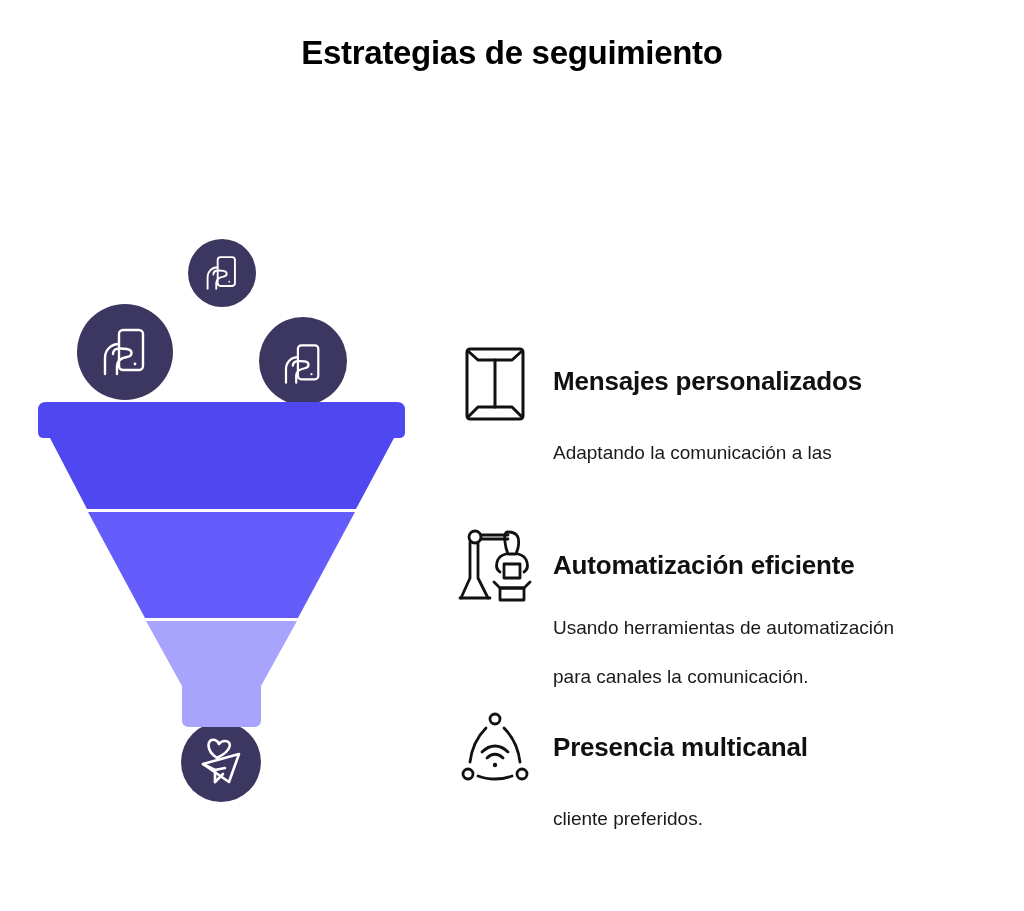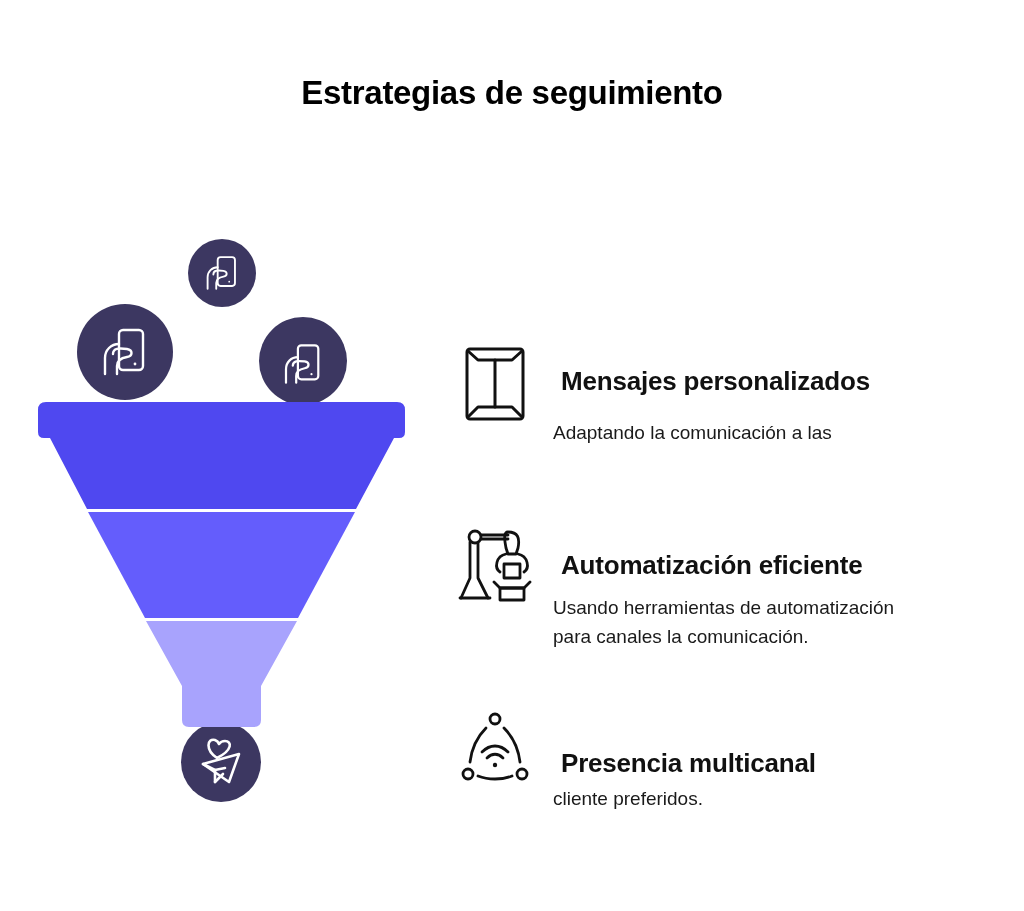--- a/index.html
+++ b/index.html
@@ -1,34 +1,34 @@
 <!DOCTYPE html>
 <html><head>
   <meta charset="utf-8">
   <style>
     html, body { margin: 0; padding: 0; background: #ffffff; }
     body { width: 1024px; height: 911px; position: relative; overflow: hidden; font-family: "Liberation Sans", sans-serif; color: #111111; }
     .title {
       position: absolute; left: 0; top: 30px; width: 1024px; text-align: center;
       font-family: "Liberation Sans", sans-serif; font-weight: bold; font-size: 33px; line-height: 46px;
-      color: #000000; letter-spacing: -0.3px; margin-top: 40px;
+      color: #000000; letter-spacing: -0.3px;
     }
     .title span { display: block; }
     svg.funnel { position: absolute; left: 0; top: 0; }
     .item { position: absolute; left: 458px; width: 540px; }
     .item .icon { position: absolute; left: 0; top: 0; width: 76px; height: 76px; }
     .item .heading {
       position: absolute; left: 95px; font-weight: bold; font-size: 26px; color: #111111;
-      font-family: "Liberation Sans", sans-serif; white-space: nowrap; letter-spacing: -0.2px; margin-left: 8px;
+      font-family: "Liberation Sans", sans-serif; white-space: nowrap; letter-spacing: -0.2px;
     }
     .item .desc {
       position: absolute; left: 95px; font-size: 19px; line-height: 29px; color: #1a1a1a;
       font-family: "Liberation Sans", sans-serif; width: 440px;
     }
-    .item .desc span { display: block; white-space: nowrap; }
+    .item .desc span { display: block; white-space: nowrap; margin-top: 20px; }
   </style>
 </head>
 <body>
 
 <div class="title">
   <span>Estrategias de seguimiento</span>
 </div>
 
 <svg class="funnel" width="460" height="911" viewBox="0 0 460 911" xmlns="http://www.w3.org/2000/svg">
 
@@ -124,17 +124,17 @@
       <circle cx="10" cy="64" r="5"></circle>
       <circle cx="64" cy="64" r="5"></circle>
       <path d="M 28 18 C 20 26 14 36 12 52"></path>
       <path d="M 46 18 C 54 26 60 36 62 52"></path>
       <path d="M 20 66 C 30 70 44 70 54 66"></path>
       <path d="M 24 42 C 32 34 42 34 50 42"></path>
       <path d="M 29 48 C 34 43 40 43 45 48"></path>
       <circle cx="37" cy="55" r="2.2" fill="#111111" stroke="none"></circle>
     </g>
   </svg>
-  <div class="heading" style="top:38px;">Presencia multicanal</div>
+  <div class="heading" style="top:22px;">Presencia multicanal</div>
   <div class="desc" style="top:74px;">
     <span>cliente preferidos.</span>
   </div>
 </div>
 
 </body></html>

